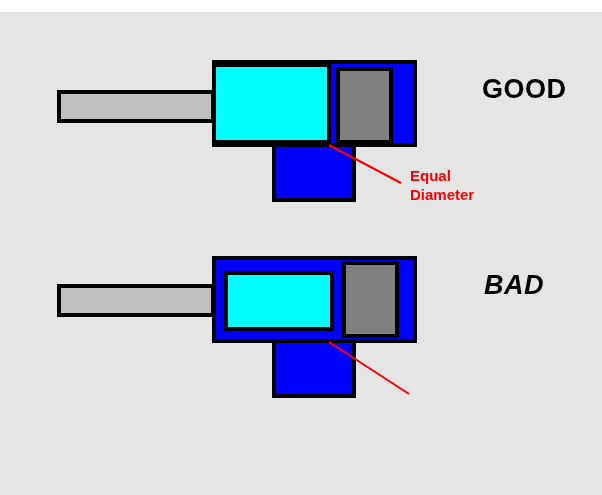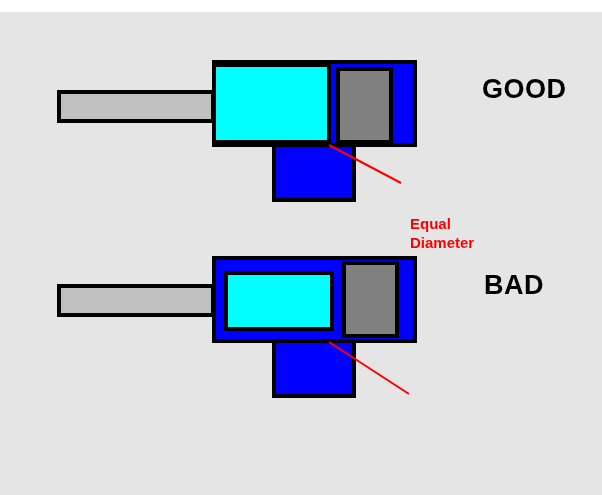--- a/index.html
+++ b/index.html
@@ -81,37 +81,37 @@
     <div class="shape piston" style="left:212px; top:51px; width:119px; height:81px;"></div>
 
     <div class="shape gray-block" style="left:336px; top:55px; width:57px; height:77px;"></div>
 
     <svg class="leader" viewBox="0 0 602 495" xmlns="http://www.w3.org/2000/svg">
       <line x1="329" y1="133" x2="401" y2="171" stroke="#FF0000" stroke-width="2"></line>
     </svg>
 
     <div class="verdict" style="left:482px; top:62px;">GOOD</div>
 
-    <div class="note" style="left:410px; top:155px;margin-top:48px;">Equal
+    <div class="note" style="left:410px; top:155px;">Equal
 Diameter</div>
   </div>
 
   <div class="diagram">
 
     <div class="shape body-blue" style="left:212px; top:244px; width:205px; height:87px;"></div>
 
     <div class="shape stem" style="left:272px; top:327px; width:84px; height:59px;"></div>
 
     <div class="shape rod" style="left:57px; top:272px; width:158px; height:33px;"></div>
 
     <div class="shape piston" style="left:224px; top:259px; width:110px; height:60px;"></div>
 
     <div class="shape gray-block" style="left:342px; top:249px; width:57px; height:77px;"></div>
 
     <svg class="leader" viewBox="0 0 602 495" xmlns="http://www.w3.org/2000/svg">
       <line x1="329" y1="330" x2="409" y2="382" stroke="#FF0000" stroke-width="2"></line>
     </svg>
 
-    <div class="verdict" style="left:484px; top:258px;">BAD</div>
+    <div class="verdict" style="left:484px; top:258px;font-style:italic;">BAD</div>
 
   </div>
 
 </div>
 
 </body></html>

